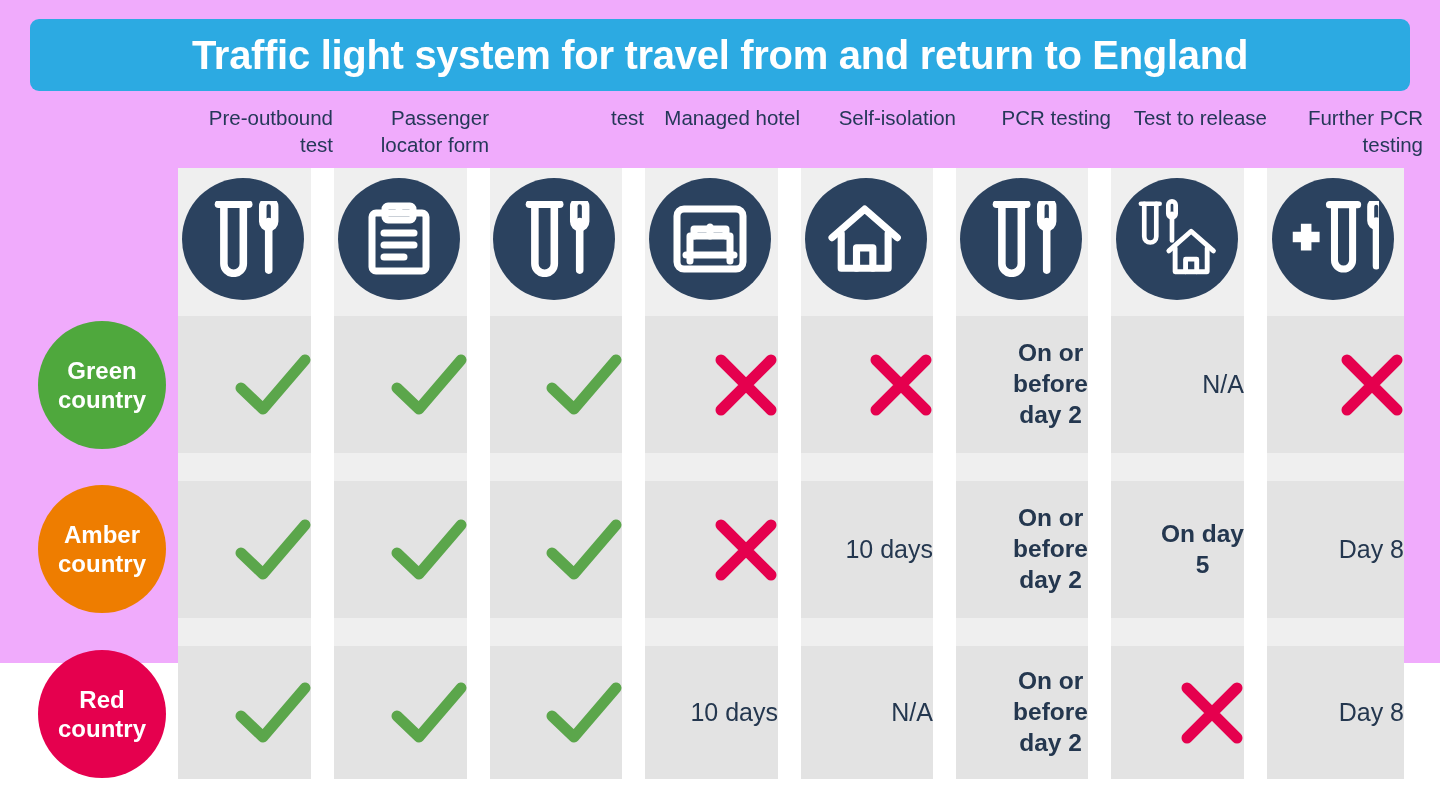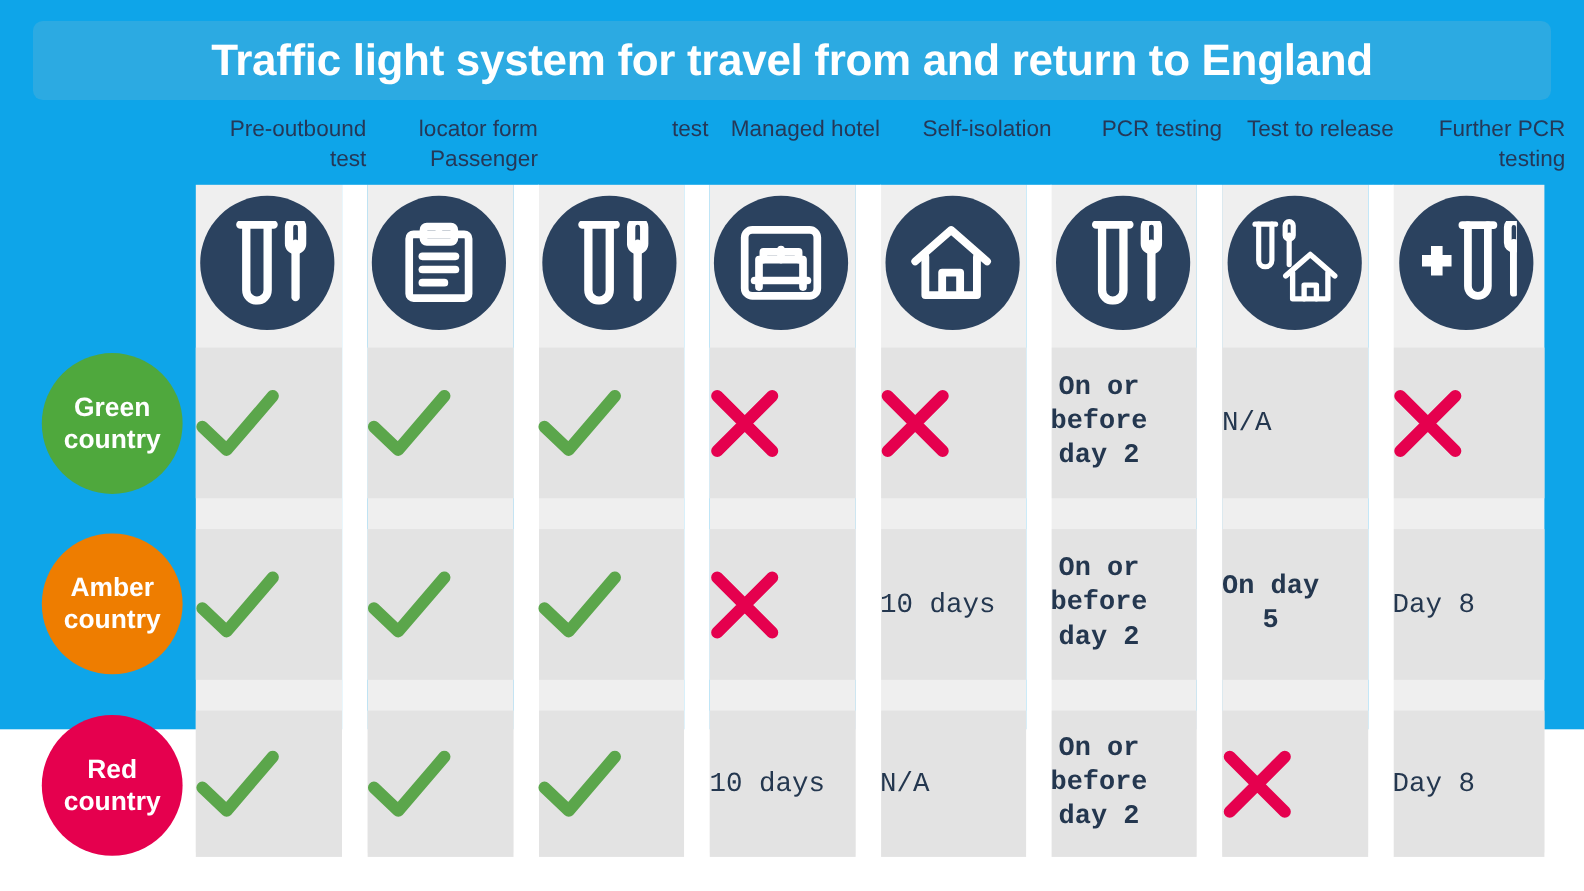--- a/index.html
+++ b/index.html
@@ -12,21 +12,21 @@
     height: 810px;
     font-family: "Liberation Sans", sans-serif;
     overflow: hidden;
     position: relative;
   }
 
   #infographic {
     position: relative;
     width: 1440px;
     height: 663px;
-    background: #0ea5e9;
+    background: #f0abfc;
   }
 
   
   .title-bar {
     position: absolute;
     left: 30px;
     top: 19px;
     width: 1380px;
     height: 72px;
     background: #2CAAE2;
@@ -112,27 +112,26 @@
   .row-circle.c-green { top: 321px; background: #4FA83D; }
   .row-circle.c-amber { top: 485px; background: #EE7D00; }
   .row-circle.c-red   { top: 650px; background: #E5004E; }
 
   
   .cell {
     position: absolute;
     z-index: 5;
     display: flex;
     align-items: center;
-    justify-content: flex-start;
+    justify-content: flex-end;
     text-align: center;
     color: #24374F;
     font-size: 24.5px;
     font-weight: bold;
     line-height: 1.26;
-    font-family: Liberation Mono, monospace;
   }
   .cell.light { font-weight: 400; font-size: 25px; }
   .cell svg { display: block; }
 </style>
 </head>
 <body>
 
 <div id="infographic">
 
   <div class="title-bar">
@@ -183,22 +182,22 @@
       <div class="col-gap" style="left: 933px; width: 23px;"></div>
       <div class="col-gap" style="left: 1088px; width: 23px;"></div>
       <div class="col-gap" style="left: 1244px; width: 23px;"></div>
     </div>
   <div id="headers-layer">
       <div class="col-header" style="left: 153px; width: 180px;">
         <div>Pre-outbound</div>
         <div>test</div>
       </div>
       <div class="col-header" style="left: 309px; width: 180px;">
+        <div>Passenger</div>
         <div>locator form</div>
-        <div>Passenger</div>
       </div>
       <div class="col-header" style="left: 464px; width: 180px;">
         <div>test</div>
       </div>
       <div class="col-header" style="left: 620px; width: 180px;">
         <div>Managed hotel</div>
       </div>
       <div class="col-header" style="left: 776px; width: 180px;">
         <div>Self-isolation</div>
       </div>

